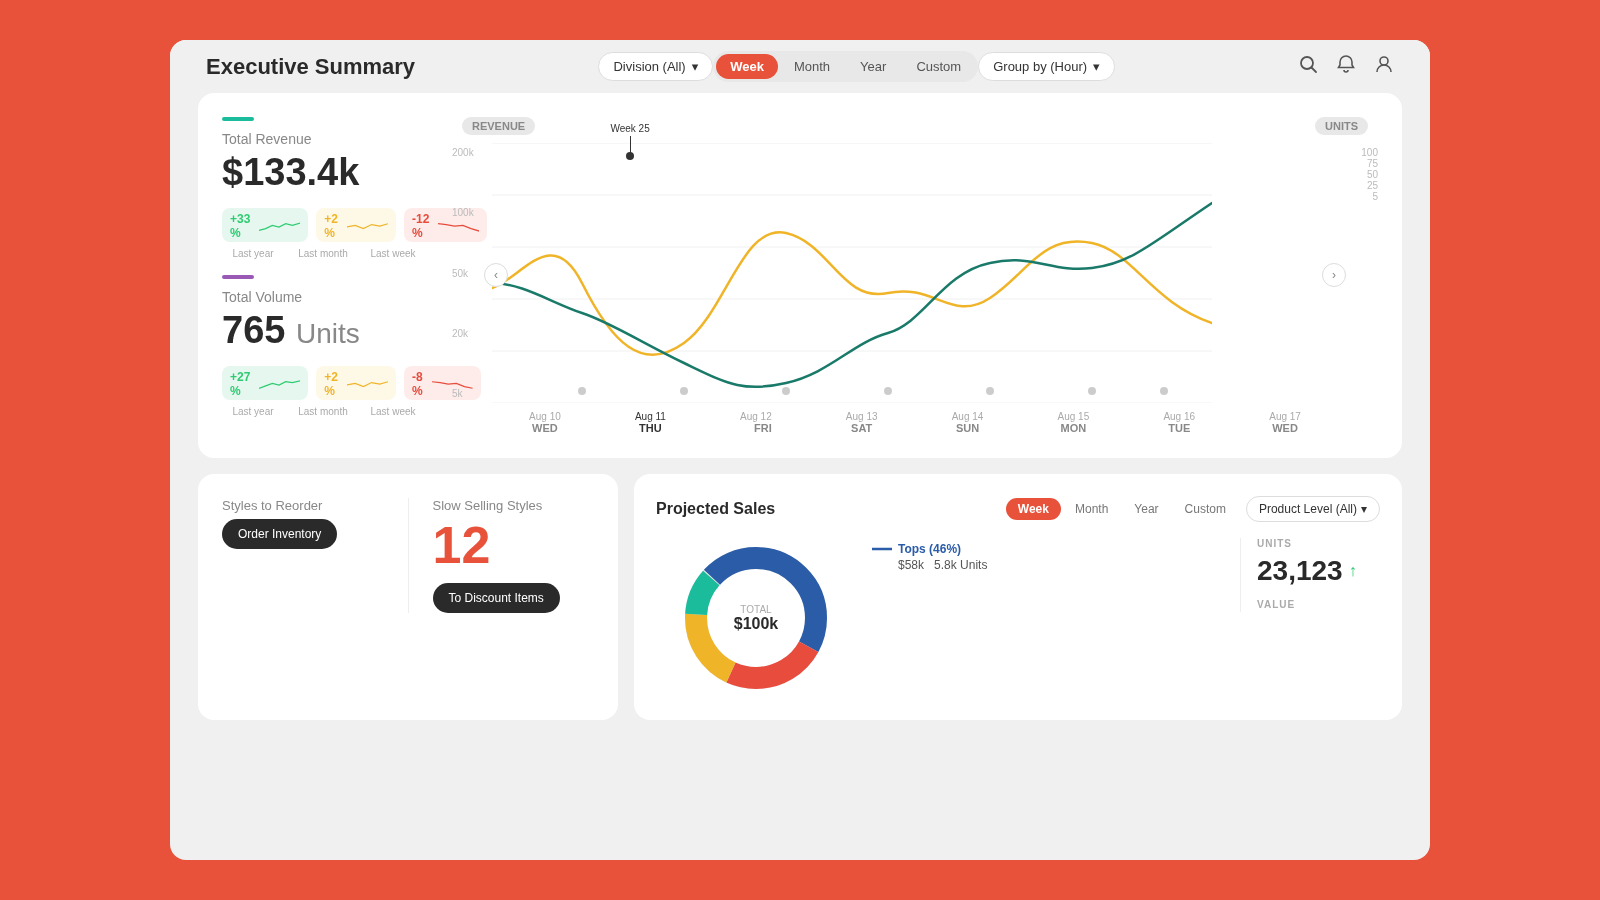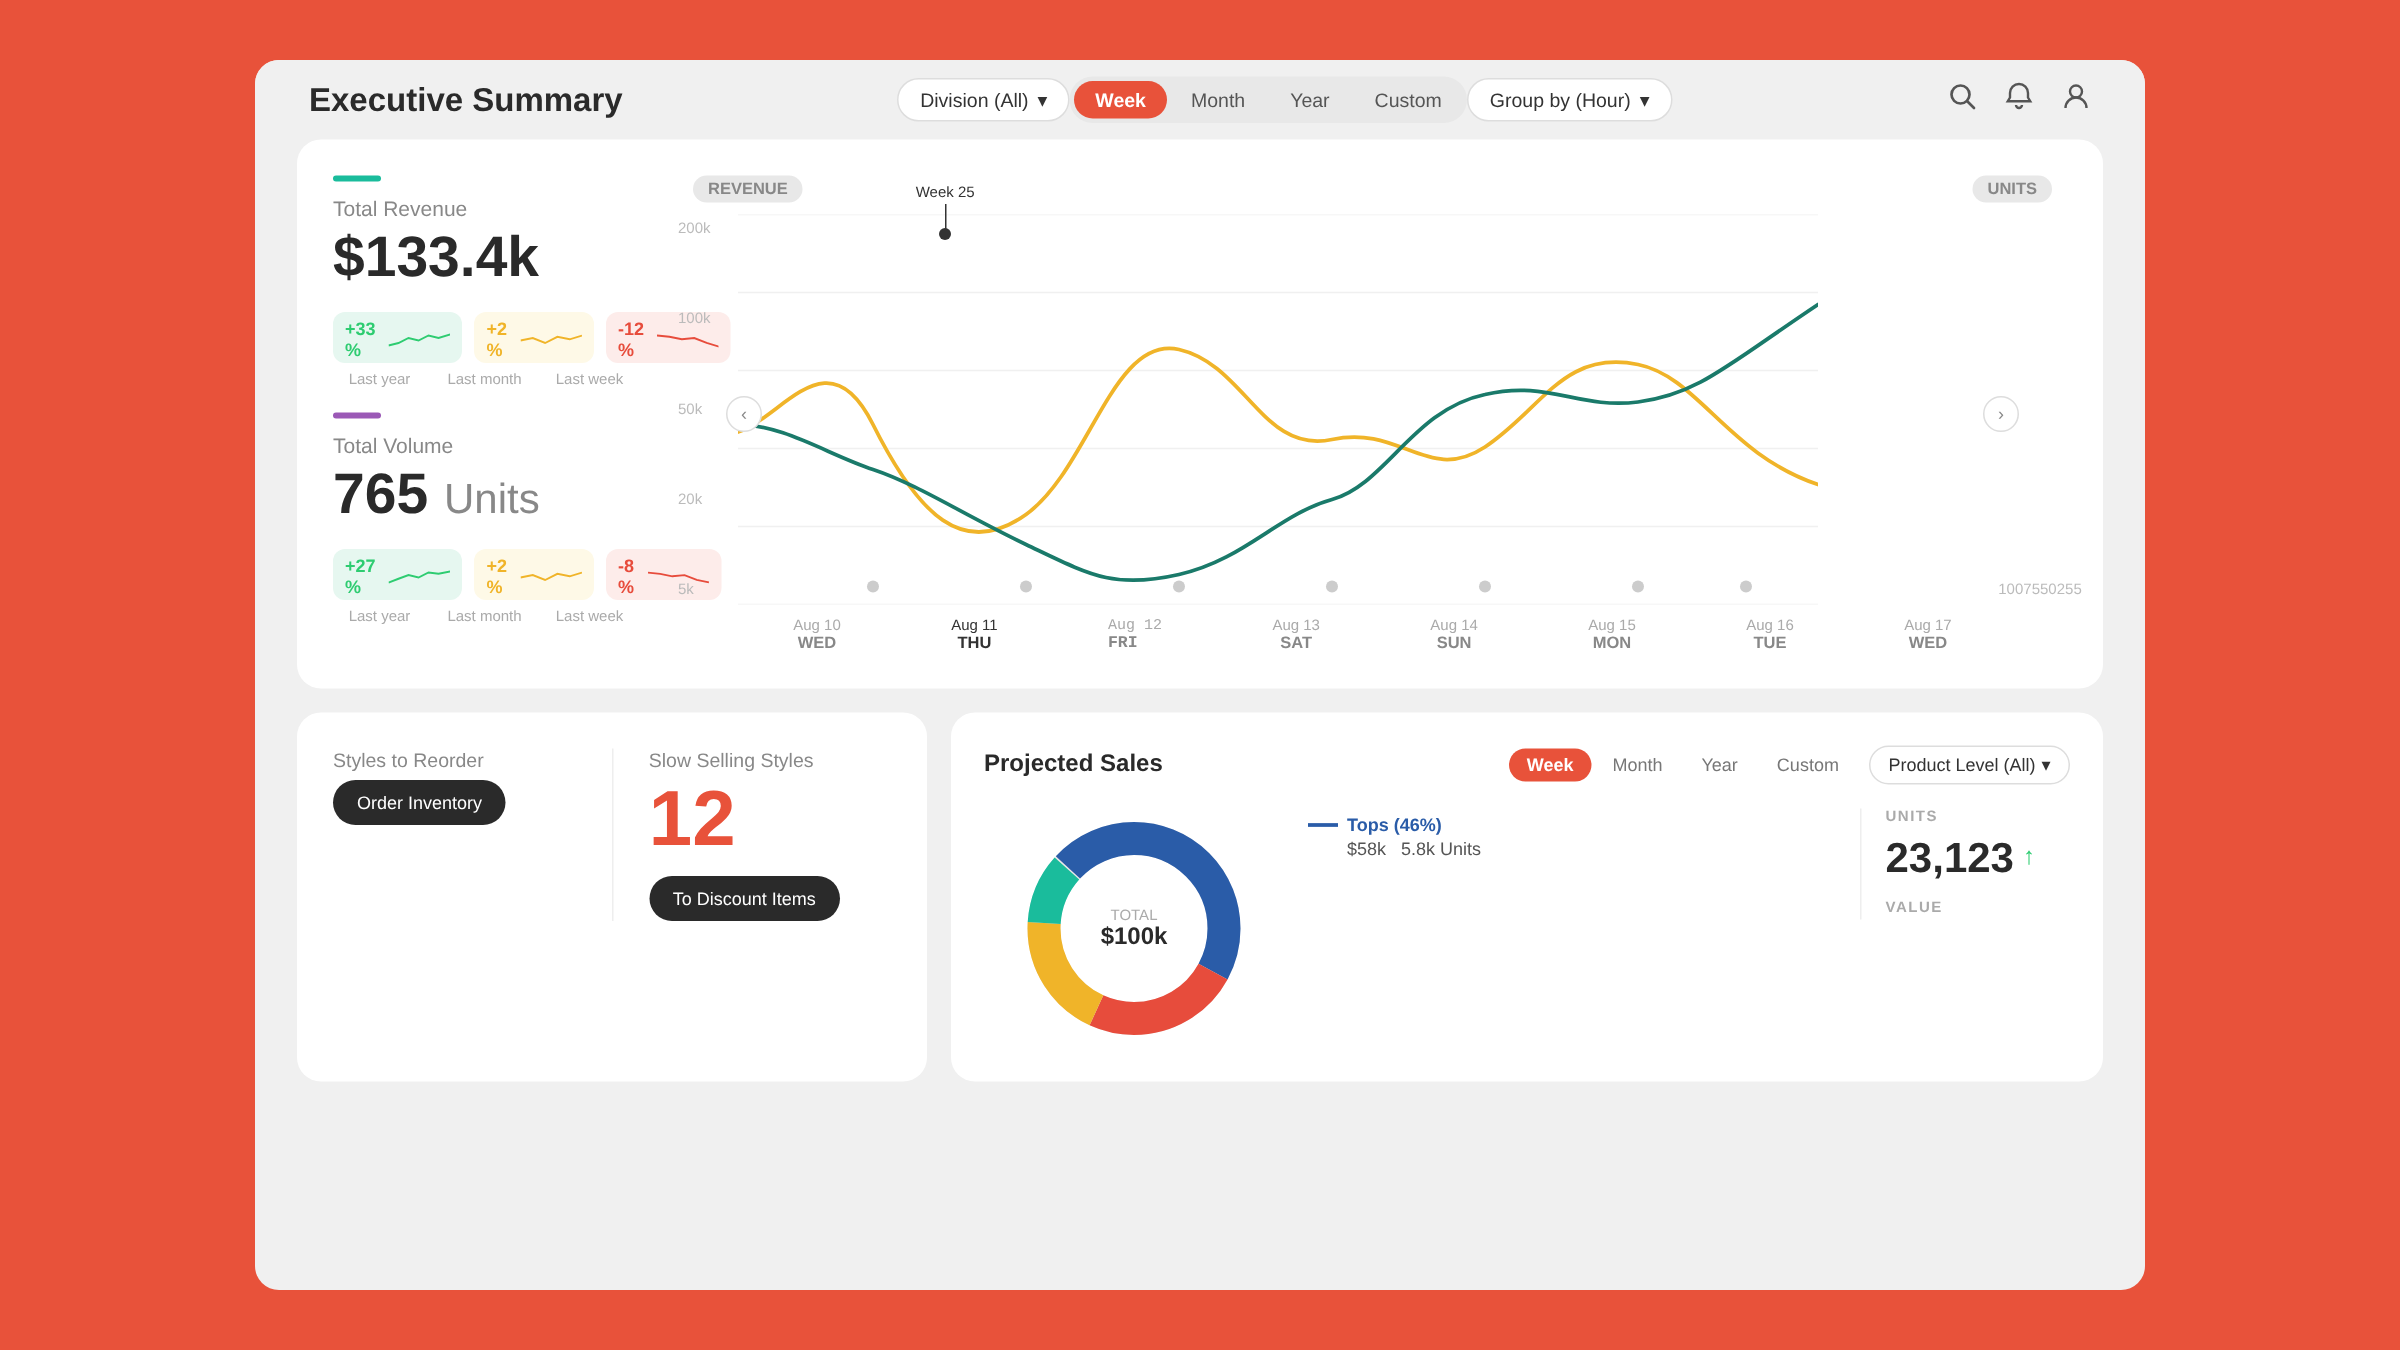--- a/index.html
+++ b/index.html
@@ -507,21 +507,21 @@
         <div style="position:relative;">
 
           <div style="position:absolute;left:0;top:0;height:260px;display:flex;flex-direction:column;justify-content:space-between;padding:4px 0;width:36px;">
             <span style="font-size:10px;color:#bbb;">200k</span>
             <span style="font-size:10px;color:#bbb;">100k</span>
             <span style="font-size:10px;color:#bbb;">50k</span>
             <span style="font-size:10px;color:#bbb;">20k</span>
             <span style="font-size:10px;color:#bbb;">5k</span>
           </div>
 
-          <div style="position:absolute;right:0;top:0;height:260px;display:flex;flex-direction:row;justify-content:center;padding:4px 0;width:36px;align-items:flex-end;">
+          <div style="position:absolute;right:0;top:0;height:260px;display:flex;flex-direction:column;justify-content:flex-start;padding:4px 0;width:36px;align-items:flex-end;">
             <span style="font-size:10px;color:#bbb;">100</span>
             <span style="font-size:10px;color:#bbb;">75</span>
             <span style="font-size:10px;color:#bbb;">50</span>
             <span style="font-size:10px;color:#bbb;">25</span>
             <span style="font-size:10px;color:#bbb;">5</span>
           </div>
 
           <div style="margin:0 40px;position:relative;">
             
             <div style="position:absolute;top:-20px;left:14%;text-align:center;font-size:10px;color:#333;">
@@ -557,21 +557,21 @@
 
           <div style="display:flex;justify-content:space-around;margin:0 40px;margin-top:4px;">
             <div style="text-align:center;">
               <div style="font-size:10px;color:#aaa;">Aug 10</div>
               <div style="font-size:11px;font-weight:700;color:#888;">WED</div>
             </div>
             <div style="text-align:center;">
               <div style="font-size:10px;color:#333;">Aug 11</div>
               <div style="font-size:11px;font-weight:700;color:#333;">THU</div>
             </div>
-            <div style="text-align:left;font-family:Liberation Mono, monospace;">
+            <div style="text-align:right;">
               <div style="font-size:10px;color:#aaa;">Aug 12</div>
               <div style="font-size:11px;font-weight:700;color:#888;">FRI</div>
             </div>
             <div style="text-align:center;">
               <div style="font-size:10px;color:#aaa;">Aug 13</div>
               <div style="font-size:11px;font-weight:700;color:#888;">SAT</div>
             </div>
             <div style="text-align:center;">
               <div style="font-size:10px;color:#aaa;">Aug 14</div>
               <div style="font-size:11px;font-weight:700;color:#888;">SUN</div>

